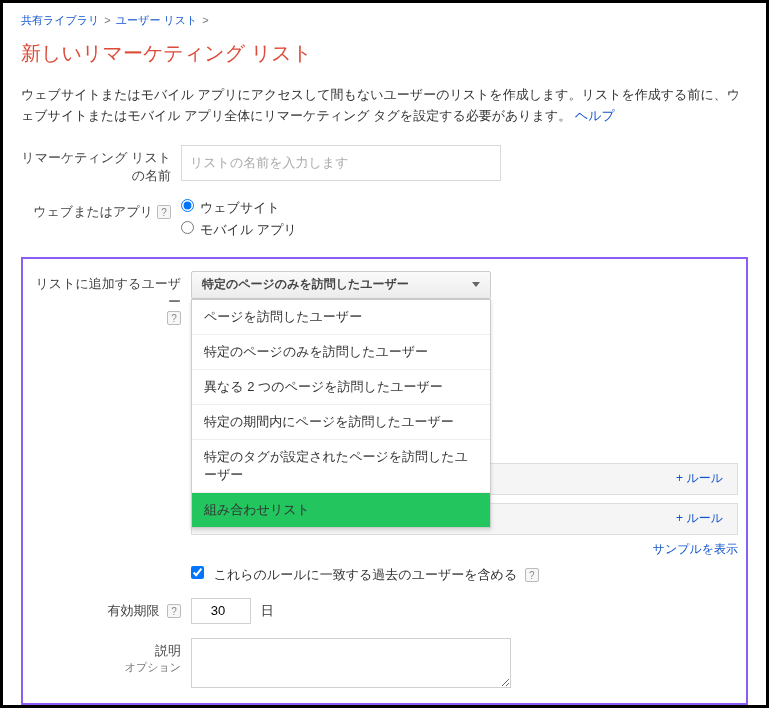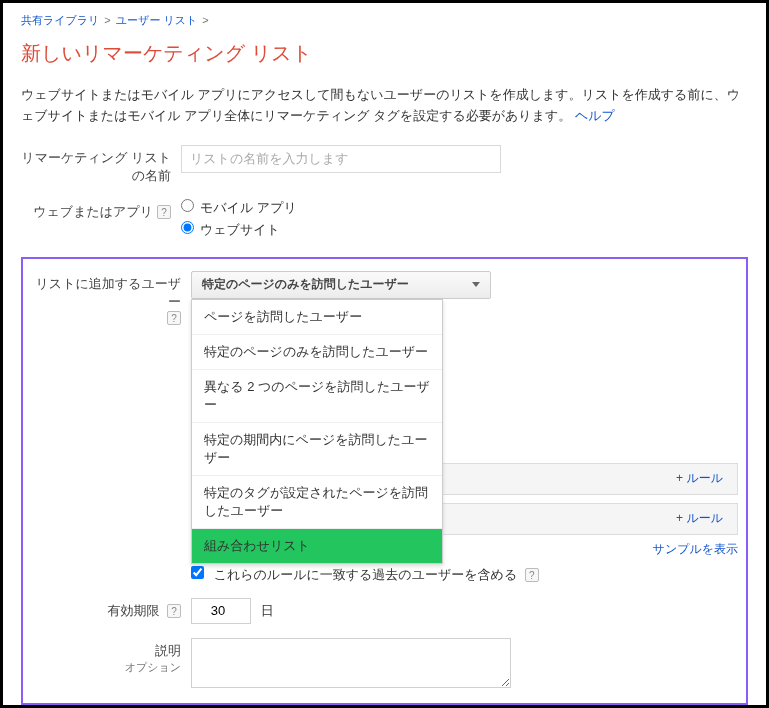--- a/index.html
+++ b/index.html
@@ -8,29 +8,29 @@
     .breadcrumb a { color: #1155cc; text-decoration: none; }
     .breadcrumb .sep { color: #777; margin: 0 2px; }
     h1 { font-size: 20px; font-weight: normal; color: #dd4b39; margin-bottom: 18px; }
     .intro { font-size: 13px; color: #333; line-height: 1.6; margin-bottom: 18px; }
     .intro a { color: #1155cc; text-decoration: none; }
     .form-row { display: flex; align-items: flex-start; margin-bottom: 14px; }
     .form-label { width: 160px; text-align: right; padding-right: 10px; font-size: 13px; color: #444; padding-top: 4px; }
     .form-label .sub { display: block; font-size: 11px; color: #777; }
     .help-icon { display: inline-block; width: 14px; height: 14px; border: 1px solid #bbb; border-radius: 2px; font-size: 10px; line-height: 14px; text-align: center; color: #888; background: #f7f7f7; margin-left: 4px; vertical-align: middle; cursor: pointer; }
     .form-control { flex: 1; }
-    .text-input { width: 320px; height: 28px; border: 1px solid #d9d9d9; padding: 0 8px; font-size: 13px; color: #333; }
+    .text-input { width: 320px; height: 36px; border: 1px solid #d9d9d9; padding: 0 8px; font-size: 13px; color: #333; }
     .text-input::placeholder { color: #aaa; }
     .radio-group label { display: block; font-size: 13px; margin-bottom: 4px; }
     .radio-group input { margin-right: 6px; }
     .highlight-box { border: 2px solid #8b5cf6; padding: 12px 8px 12px 8px; margin-bottom: 14px; }
     .dropdown-wrap { position: relative; margin-bottom: 6px; }
     .dropdown-btn { width: 300px; height: 28px; border: 1px solid #ccc; background: linear-gradient(#fafafa,#ececec); border-radius: 2px; display: flex; align-items: center; justify-content: space-between; padding: 0 10px; font-size: 12px; font-weight: bold; color: #444; cursor: pointer; }
     .dropdown-btn .caret { width: 0; height: 0; border-left: 4px solid transparent; border-right: 4px solid transparent; border-top: 5px solid #666; }
-    .dropdown-menu { position: absolute; top: 28px; left: 0; width: 252px; border: 1px solid #ccc; background: #fff; box-shadow: 0 2px 4px rgba(0,0,0,0.15); z-index: 10; }
+    .dropdown-menu { position: absolute; top: 28px; left: 0; width: 300px; border: 1px solid #ccc; background: #fff; box-shadow: 0 2px 4px rgba(0,0,0,0.15); z-index: 10; }
     .dropdown-menu .item { padding: 8px 12px; font-size: 13px; color: #333; cursor: pointer; border-bottom: 1px solid #eee; }
     .dropdown-menu .item:last-child { border-bottom: none; }
     .dropdown-menu .item.highlight { background: #22c55e; }
     .rule-area { margin-left: 0; }
     .rule-box { border: 1px solid #ddd; background: #f5f5f5; height: 32px; display: flex; align-items: center; justify-content: flex-end; padding-right: 14px; margin-top: 8px; }
     .rule-box .add { color: #1155cc; font-size: 12px; cursor: pointer; }
     .sample-link { text-align: right; margin-top: 6px; }
     .sample-link a { color: #1155cc; font-size: 12px; text-decoration: none; cursor: pointer; }
     .checkbox-row { margin-left: 0; margin-top: 8px; font-size: 13px; }
     .checkbox-row input { margin-right: 6px; }
@@ -61,22 +61,22 @@
   <div class="form-control">
     <input class="text-input" type="text" placeholder="リストの名前を入力します" style="">
   </div>
 </div>
 
 <div class="form-row">
   <div class="form-label">
     <span>ウェブまたはアプリ</span><span class="help-icon">?</span>
   </div>
   <div class="form-control radio-group">
+    <label><input type="radio" name="wa" checked="" style=""><span>ウェブサイト</span></label>
     <label><input type="radio" name="wa" style=""><span>モバイル アプリ</span></label>
-    <label><input type="radio" name="wa" checked="" style=""><span>ウェブサイト</span></label>
   </div>
 </div>
 
 <div class="highlight-box">
 
   <div class="form-row" style="margin-bottom:0;">
     <div class="form-label">
       <span>リストに追加するユーザー</span>
       <span class="sub"><span class="help-icon">?</span></span>
     </div>

